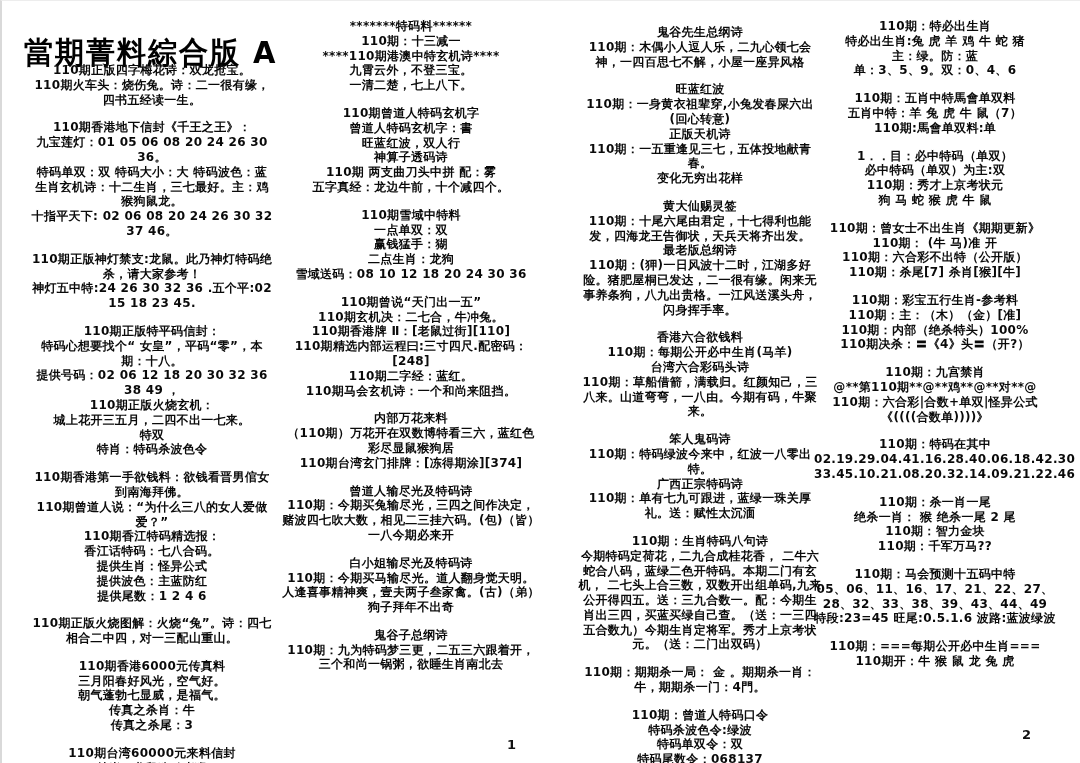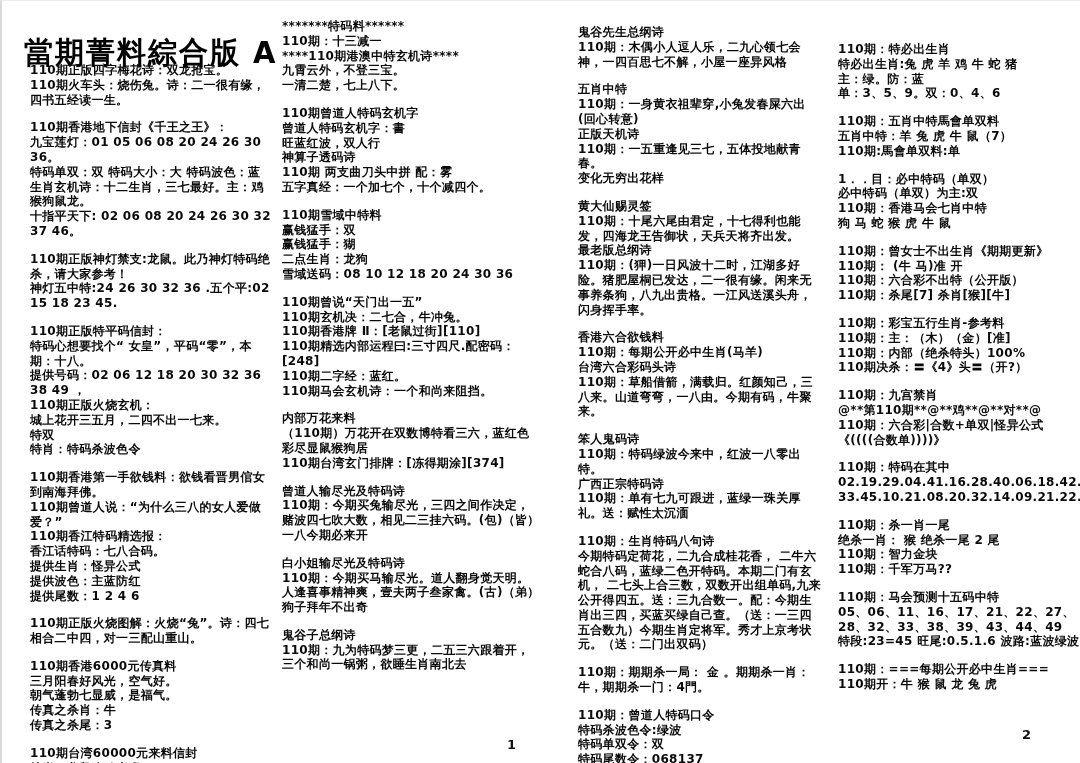--- a/index.html
+++ b/index.html
@@ -17,25 +17,25 @@
   .doc-title{
     position:absolute;left:22px;top:14px;width:300px;
     font-size:29px;font-weight:900;letter-spacing:2px;
     color:#000;transform:scaleY(1.05);
   }
   .col{
     position:absolute;
     font-size:12px;font-weight:700;line-height:14.8px;
     letter-spacing:0.3px;
   }
-  .col p.block{margin:0 0 13px 0;}
+  .col p.block{margin:0 0 13px 0;text-align:center;}
   #col-1{left:28px;top:62px;width:244px;}
   #col-2{left:280px;top:18px;width:258px;}
   #col-3{left:576px;top:24px;width:244px;}
-  #col-4{left:836px;top:18px;width:242px;margin-top:23px;}
+  #col-4{left:812px;top:18px;width:242px;}
   .page-num{
     position:absolute;font-size:13px;font-weight:700;color:#111;
   }
   #page-num-1{left:505px;top:736px;}
   #page-num-2{left:1020px;top:726px;}
 </style>
 </head>
 <body>
 
 <div class="page-frame">
@@ -48,44 +48,44 @@
       <p class="block"><span>110期正版神灯禁支:龙鼠。此乃神灯特码绝杀，请大家参考！</span><br><span>神灯五中特:24 26 30 32 36 .五个平:02 15 18 23 45.</span></p>
       <p class="block"><span>110期正版特平码信封：</span><br><span>特码心想要找个“ 女皇”，平码“零”，本期：十八。</span><br><span>提供号码：02 06 12 18 20 30 32 36 38 49 ，</span><br><span>110期正版火烧玄机：</span><br><span>城上花开三五月，二四不出一七来。</span><br><span>特双</span><br><span>特肖：特码杀波色令</span></p>
       <p class="block"><span>110期香港第一手欲钱料：欲钱看晋男倌女到南海拜佛。</span><br><span>110期曾道人说：“为什么三八的女人爱做爱？”</span><br><span>110期香江特码精选报：</span><br><span>香江话特码：七八合码。</span><br><span>提供生肖：怪异公式</span><br><span>提供波色：主蓝防红</span><br><span>提供尾数：1 2 4 6</span></p>
       <p class="block"><span>110期正版火烧图解：火烧“兔”。诗：四七相合二中四，对一三配山重山。</span></p>
       <p class="block"><span>110期香港6000元传真料</span><br><span>三月阳春好风光，空气好。</span><br><span>朝气蓬勃七显威，是福气。</span><br><span>传真之杀肖：牛</span><br><span>传真之杀尾：3</span></p>
       <p class="block"><span>110期台湾60000元来料信封</span><br><span>特肖：龙鼠狗鸡虎猴</span><br><br></p>
     </div>
 
   <div id="col-2" class="col">
       <p class="block"><span>*******特码料******</span><br><span>110期：十三减一</span><br><span>****110期港澳中特玄机诗****</span><br><span>九霄云外，不登三宝。</span><br><span>一清二楚，七上八下。</span></p>
-      <p class="block"><span>110期曾道人特码玄机字</span><br><span>曾道人特码玄机字：書</span><br><span>旺蓝红波，双人行</span><br><span>神算子透码诗</span><br><span>110期 两支曲刀头中拼 配：雾</span><br><span>五字真经：一个加七个，十个减四个。</span></p>
-      <p class="block"><span>110期雪域中特料</span><br><span>赢钱猛手：双</span><br><span>赢钱猛手：猢</span><br><span>二点生肖：龙狗</span><br><span>雪域送码：08 10 12 18 20 24 30 36</span></p>
+      <p class="block"><span>110期曾道人特码玄机字</span><br><span>曾道人特码玄机字：書</span><br><span>旺蓝红波，双人行</span><br><span>神算子透码诗</span><br><span>110期 两支曲刀头中拼 配：雾</span><br><span>五字真经：龙边牛前，十个减四个。</span></p>
+      <p class="block"><span>110期雪域中特料</span><br><span>一点单双：双</span><br><span>赢钱猛手：猢</span><br><span>二点生肖：龙狗</span><br><span>雪域送码：08 10 12 18 20 24 30 36</span></p>
       <p class="block"><span>110期曾说“天门出一五”</span><br><span>110期玄机决：二七合，牛冲兔。</span><br><span>110期香港牌 Ⅱ：[老鼠过街][110]</span><br><span>110期精选内部运程曰:三寸四尺.配密码：[248]</span><br><span>110期二字经：蓝红。</span><br><span>110期马会玄机诗：一个和尚来阻挡。</span></p>
       <p class="block"><span>内部万花来料</span><br><span>（110期）万花开在双数博特看三六，蓝红色彩尽显鼠猴狗居</span><br><span>110期台湾玄门排牌：[冻得期涂][374]</span></p>
       <p class="block"><span>曾道人输尽光及特码诗</span><br><span>110期：今期买兔输尽光，三四之间作决定，赌波四七吹大数，相见二三挂六码。(包)（皆）一八今期必来开</span></p>
       <p class="block"><span>白小姐输尽光及特码诗</span><br><span>110期：今期买马输尽光。道人翻身觉天明。人逢喜事精神爽，壹夫两子叁家禽。(古)（弟）狗子拜年不出奇</span></p>
       <p class="block"><span>鬼谷子总纲诗</span><br><span>110期：九为特码梦三更，二五三六跟着开，三个和尚一锅粥，欲睡生肖南北去</span></p>
     </div>
 
   <div id="col-3" class="col">
       <p class="block"><span>鬼谷先生总纲诗</span><br><span>110期：木偶小人逗人乐，二九心领七会神，一四百思七不解，小屋一座异风格</span></p>
-      <p class="block"><span>五肖中特</span><br><span>110期：一身黄衣祖辈穿,小兔发春屎六出(回心转意)</span><br><span>正版天机诗</span><br><span>110期：一五重逢见三七，五体投地献青春。</span><br><span>变化无穷出花样</span></p>
+      <p class="block"><span>旺蓝红波</span><br><span>110期：一身黄衣祖辈穿,小兔发春屎六出(回心转意)</span><br><span>正版天机诗</span><br><span>110期：一五重逢见三七，五体投地献青春。</span><br><span>变化无穷出花样</span></p>
       <p class="block"><span>黄大仙赐灵签</span><br><span>110期：十尾六尾由君定，十七得利也能发，四海龙王告御状，天兵天将齐出发。</span><br><span>最老版总纲诗</span><br><span>110期：(狎)一日风波十二时，江湖多好险。猪肥屋桐已发达，二一很有缘。闲来无事养条狗，八九出贵格。一江风送溪头舟，闪身挥手率。</span></p>
       <p class="block"><span>香港六合欲钱料</span><br><span>110期：每期公开必中生肖(马羊)</span><br><span>台湾六合彩码头诗</span><br><span>110期：草船借箭，满载归。红颜知己，三八来。山道弯弯，一八由。今期有码，牛聚来。</span></p>
       <p class="block"><span>笨人鬼码诗</span><br><span>110期：特码绿波今来中，红波一八零出特。</span><br><span>广西正宗特码诗</span><br><span>110期：单有七九可跟进，蓝绿一珠关厚礼。送：赋性太沉湎</span></p>
       <p class="block"><span>110期：生肖特码八句诗</span><br><span>今期特码定荷花，二九合成桂花香， 二牛六蛇合八码，蓝绿二色开特码。本期二门有玄机， 二七头上合三数，双数开出组单码,九来公开得四五。送：三九合数一。配：今期生肖出三四，买蓝买绿自己查。（送：一三四五合数九）今期生肖定将军。秀才上京考状元。（送：二门出双码）</span></p>
       <p class="block"><span>110期：期期杀一局： 金 。期期杀一肖：牛，期期杀一门：4門。</span></p>
       <p class="block"><span>110期：曾道人特码口令</span><br><span>特码杀波色令:绿波</span><br><span>特码单双令：双</span><br><span>特码尾数令：068137</span><br><br><br></p>
     </div>
 
   <div id="col-4" class="col">
       <p class="block"><span>110期：特必出生肖</span><br><span>特必出生肖:兔 虎 羊 鸡 牛 蛇 猪</span><br><span>主：绿。防：蓝</span><br><span>单：3、5、9。双：0、4、6</span></p>
       <p class="block"><span>110期：五肖中特馬會单双料</span><br><span>五肖中特：羊 兔 虎 牛 鼠（7）</span><br><span>110期:馬會单双料:单</span></p>
-      <p class="block"><span>1．．目：必中特码（单双）</span><br><span>必中特码（单双）为主:双</span><br><span>110期：香港马会七肖中特</span><br><span>狗 马 蛇 猴 虎 牛 鼠</span></p>
+      <p class="block"><span>1．．目：必中特码（单双）</span><br><span>必中特码（单双）为主:双</span><br><span>110期：秀才上京考状元</span><br><span>狗 马 蛇 猴 虎 牛 鼠</span></p>
       <p class="block"><span>110期：曾女士不出生肖《期期更新》</span><br><span>110期： (牛 马)准 开</span><br><span>110期：六合彩不出特（公开版）</span><br><span>110期：杀尾[7] 杀肖[猴][牛]</span></p>
       <p class="block"><span>110期：彩宝五行生肖-参考料</span><br><span>110期：主：（木）（金）[准]</span><br><span>110期：内部（绝杀特头）100%</span><br><span>110期决杀：〓《4》头〓（开?）</span></p>
       <p class="block"><span>110期：九宫禁肖</span><br><span>@**第110期**@**鸡**@**对**@</span><br><span>110期：六合彩|合数+单双|怪异公式</span><br><span>《((((合数单))))》</span></p>
       <p class="block"><span>110期：特码在其中</span><br><span>02.19.29.04.41.16.28.40.06.18.42.30</span><br><span>33.45.10.21.08.20.32.14.09.21.22.46</span></p>
       <p class="block"><span>110期：杀一肖一尾</span><br><span>绝杀一肖： 猴  绝杀一尾 2 尾</span><br><span>110期：智力金块</span><br><span>110期：千军万马??</span></p>
       <p class="block"><span>110期：马会预测十五码中特</span><br><span>05、06、11、16、17、21、22、27、</span><br><span>28、32、33、38、39、43、44、49</span><br><span>特段:23=45 旺尾:0.5.1.6 波路:蓝波绿波</span></p>
       <p class="block"><span>110期：===每期公开必中生肖===</span><br><span>110期开：牛 猴 鼠 龙 兔 虎</span></p>
     </div>
 
   <div id="page-num-1" class="page-num">1</div>

